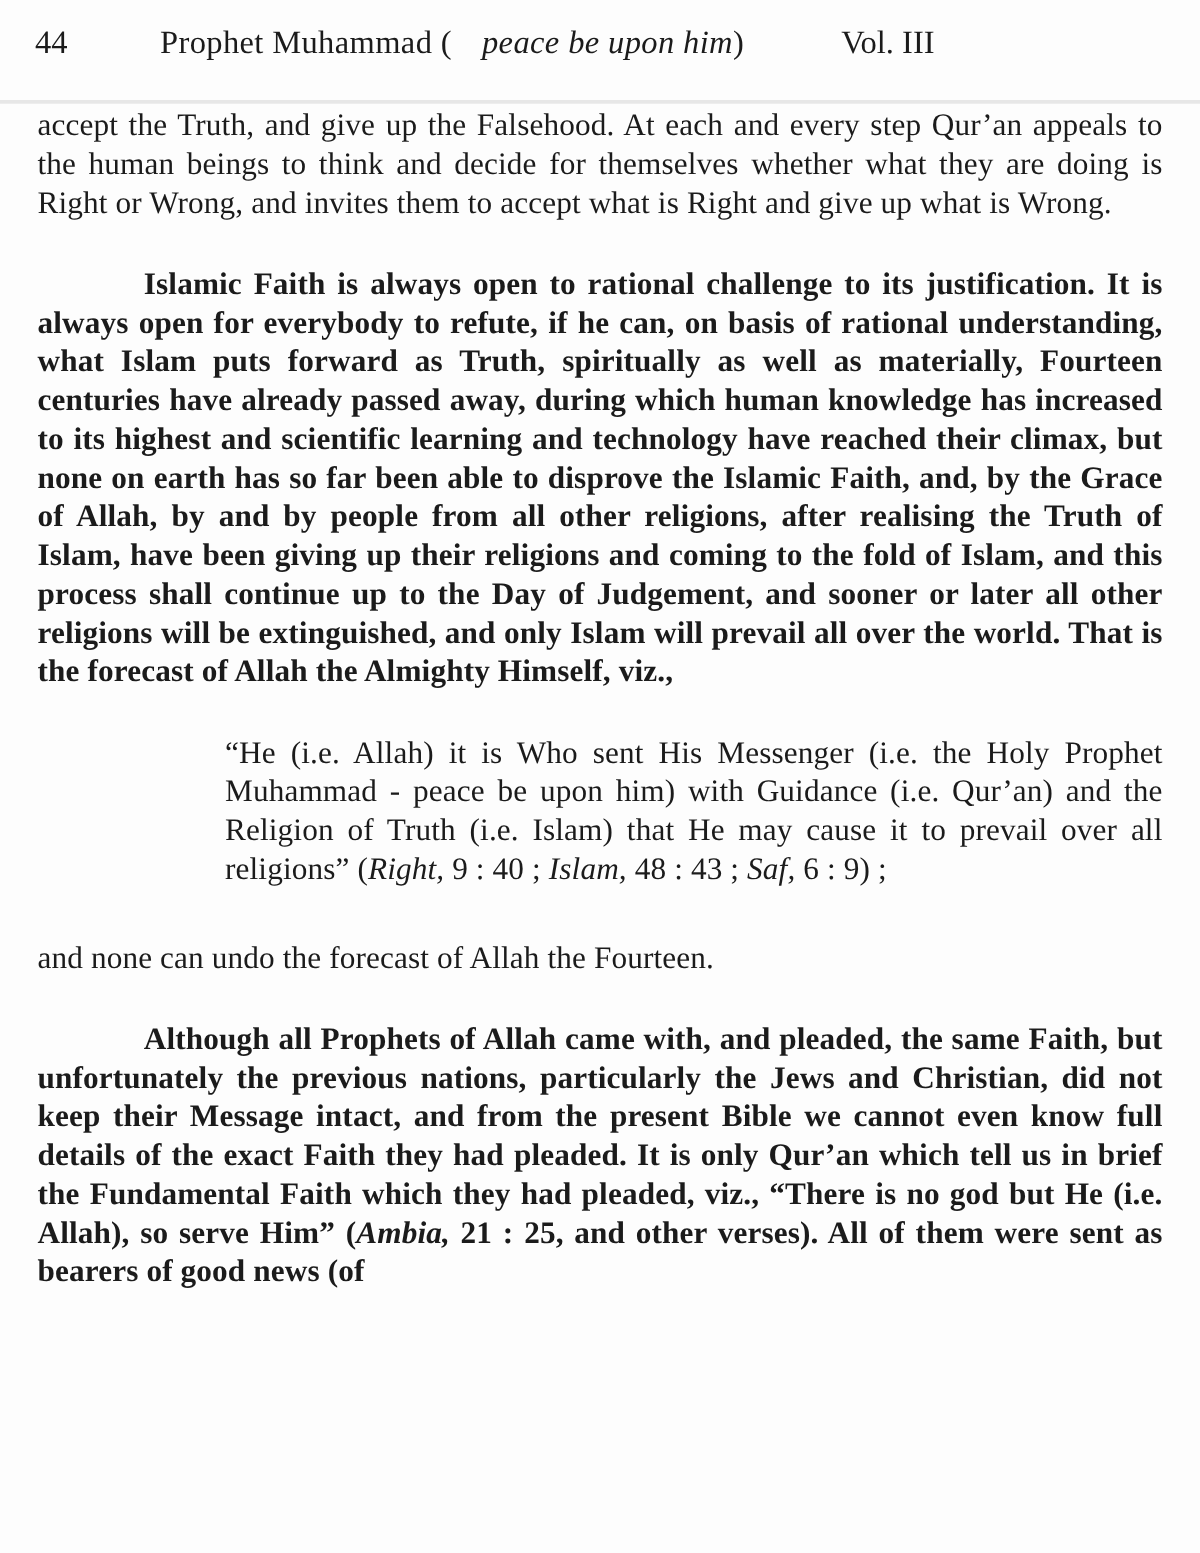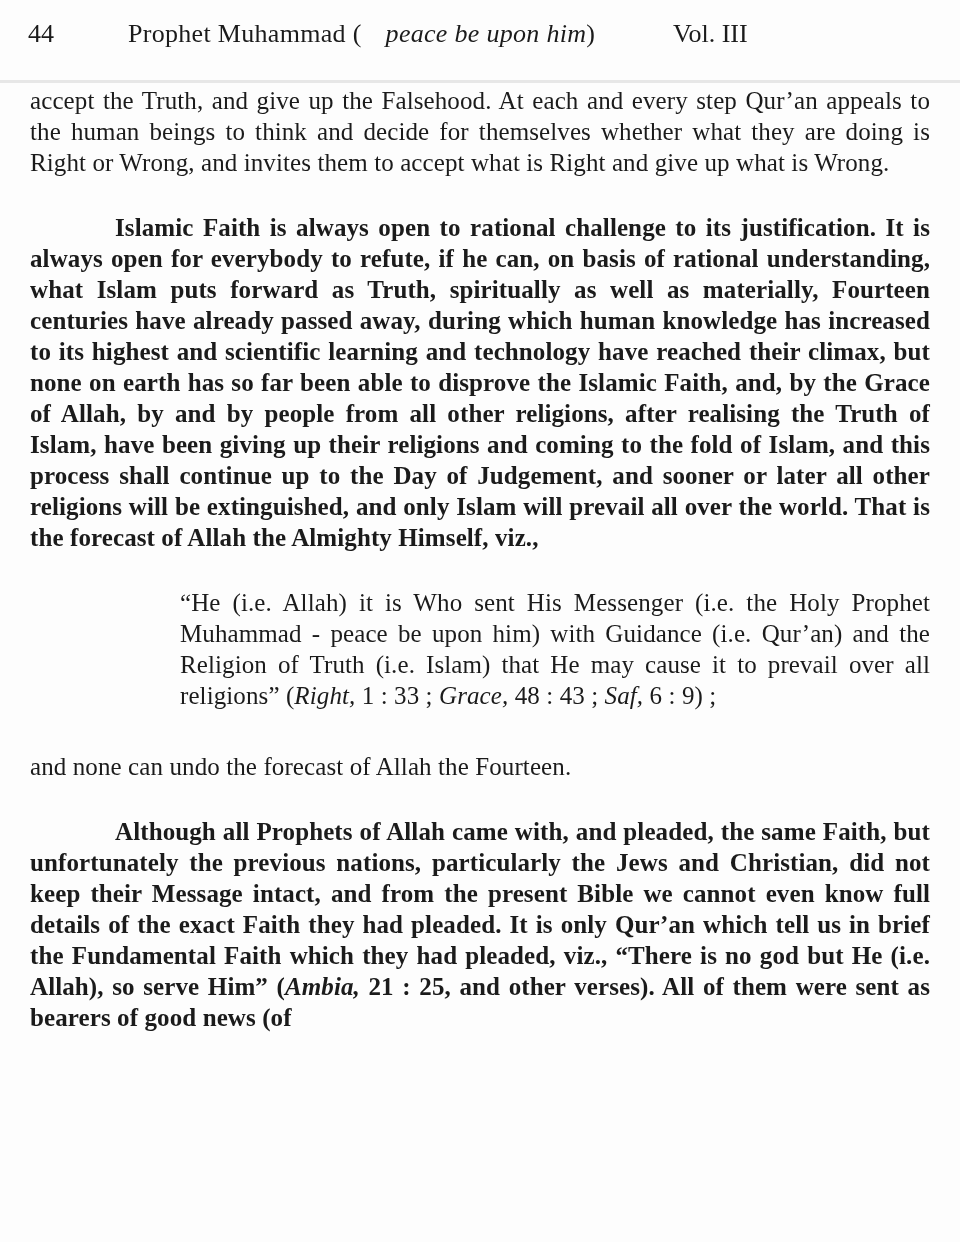--- a/index.html
+++ b/index.html
@@ -59,20 +59,20 @@
   </header>
 
   <div class="header-rule"></div>
 
   <main class="body-text">
 
     <p class="para no-indent">accept the Truth, and give up the Falsehood. At each and every step Qur’an appeals to the human beings to think and decide for themselves whether what they are doing is Right or Wrong, and invites them to accept what is Right and give up what is Wrong.</p>
 
     <p class="para indent">Islamic Faith is always open to rational challenge to its justification. It is always open for everybody to refute, if he can, on basis of rational understanding, what Islam puts forward as Truth, spiritually as well as materially, Fourteen centuries have already passed away, during which human knowledge has increased to its highest and scientific learning and technology have reached their climax, but none on earth has so far been able to disprove the Islamic Faith, and, by the Grace of Allah, by and by people from all other religions, after realising the Truth of Islam, have been giving up their religions and coming to the fold of Islam, and this process shall continue up to the Day of Judgement, and sooner or later all other religions will be extinguished, and only Islam will prevail all over the world. That is the forecast of Allah the Almighty Himself, viz.,</p>
 
-    <blockquote class="quote"><span>“He (i.e. Allah) it is Who sent His Messenger (i.e. the Holy Prophet Muhammad - peace be upon him) with Guidance (i.e. Qur’an) and the Religion of Truth (i.e. Islam) that He may cause it to prevail over all religions” (</span><em>Right,</em><span> 1 : 33 ; </span><em>Grace,</em><span> 48 : 43 ; </span><em>Saf,</em><span> 6 : 9) ;</span></blockquote>
+    <blockquote class="quote"><span>“He (i.e. Allah) it is Who sent His Messenger (i.e. the Holy Prophet Muhammad - peace be upon him) with Guidance (i.e. Qur’an) and the Religion of Truth (i.e. Islam) that He may cause it to prevail over all religions” (</span><em>Right,</em><span> 9 : 40 ; </span><em>Islam,</em><span> 48 : 43 ; </span><em>Saf,</em><span> 6 : 9) ;</span></blockquote>
 
     <p class="para no-indent">and none can undo the forecast of Allah the Fourteen.</p>
 
     <p class="para indent"><span>Although all Prophets of Allah came with, and pleaded, the same Faith, but unfortunately the previous nations, particularly the Jews and Christian, did not keep their Message intact, and from the present Bible we cannot even know full details of the exact Faith they had pleaded. It is only Qur’an which tell us in brief the Fundamental Faith which they had pleaded, viz., “There is no god but He (i.e. Allah), so serve Him” (</span><em>Ambia,</em><span> 21 : 25, and other verses). All of them were sent as bearers of good news (of</span></p>
 
   </main>
 </div>
 
 </body></html>

